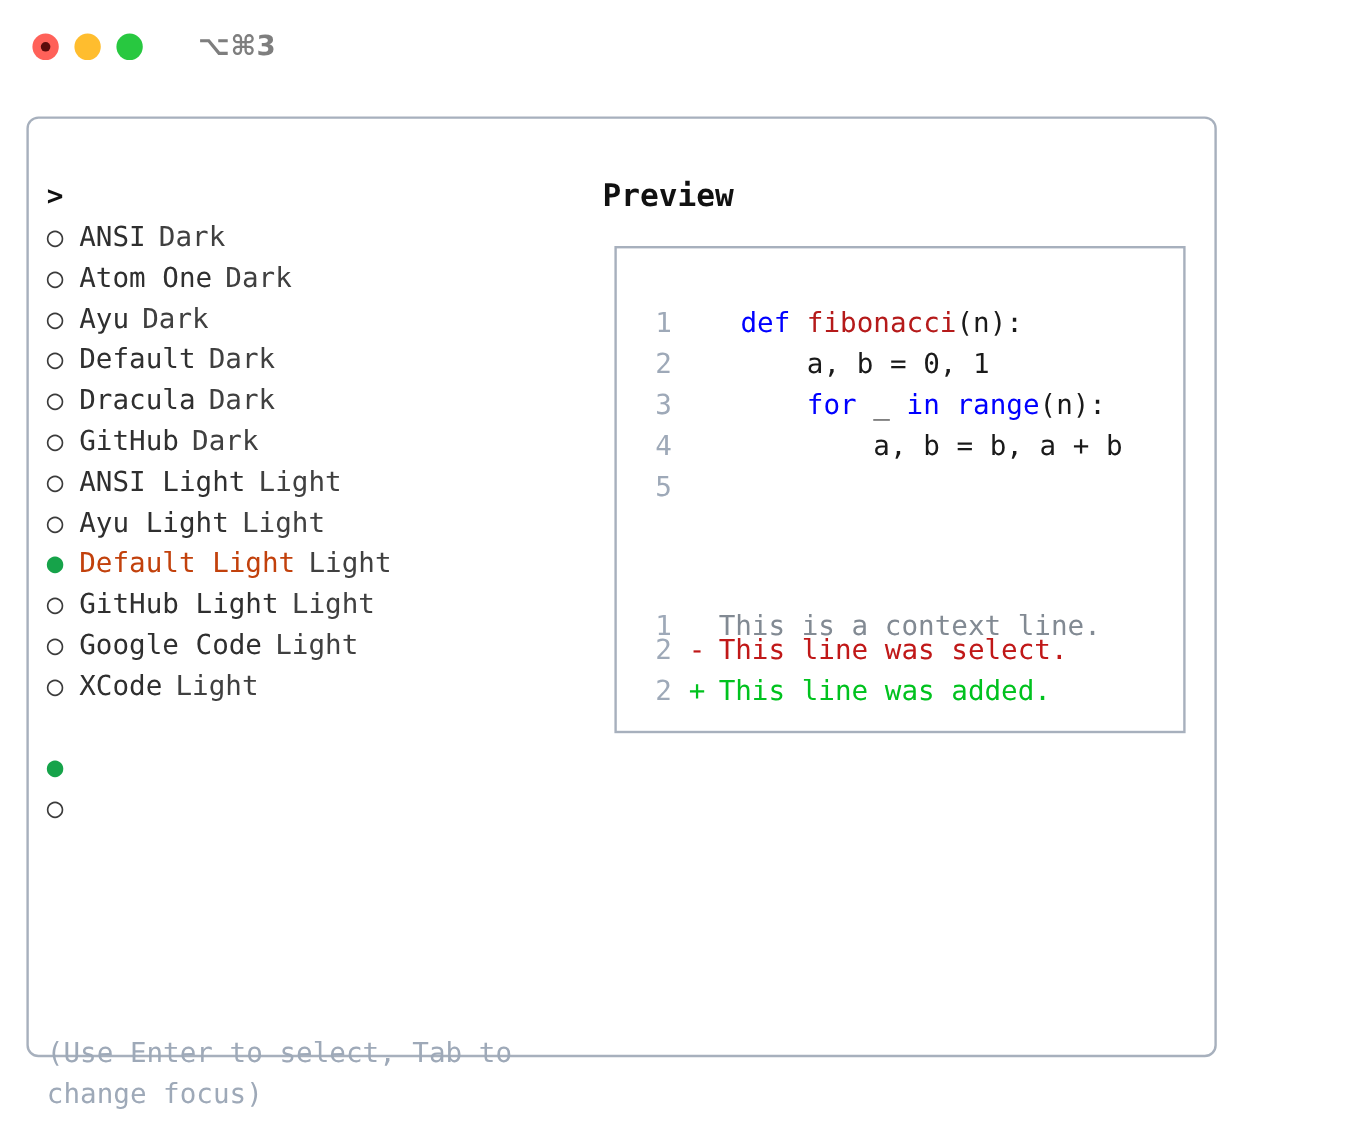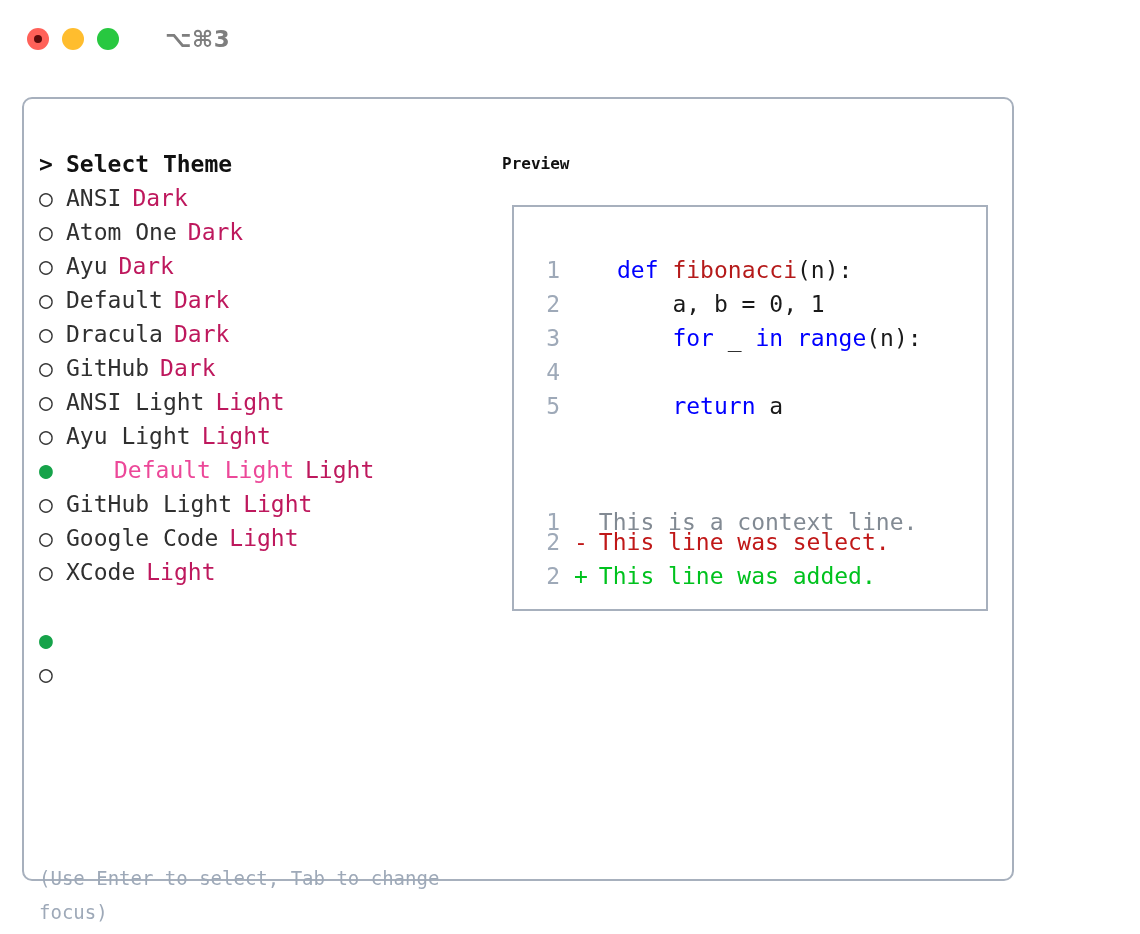--- a/index.html
+++ b/index.html
@@ -124,51 +124,50 @@
   .marker.blank { color: transparent; }
 
   .row-label {
     color: #2f2f2f;
   }
   .row-label.heading {
     font-weight: 700;
     color: #111111;
   }
   .row-label.selected {
-    color: #ec4899;
-    margin-left: 48px;
+    color: #c2410c;
   }
 
   .row-tag {
-    color: #be185d;
+    color: #404040;
     margin-left: 11px;
   }
 
   .spacer-row { height: 34px; }
 
   .hint {
     position: absolute;
     left: 15px;
     top: 762px;
     width: 420px;
-    font-size: 19px;
+    font-size: 23px;
     line-height: 34px;
     color: #9ea9b8;
   }
 
   
   .right-col {
     position: absolute;
     left: 478px;
     top: 48px;
     width: 500px;
   }
 
   .preview-title {
-    font-size: 16px;
+    font-size: 26px;
     font-weight: 700;
     color: #111111;
     line-height: 34px;
   }
 
   .preview-box {
     position: absolute;
     left: 10px;
     top: 58px;
     width: 476px;
@@ -228,21 +227,20 @@
     <span class="shortcut">⌥⌘3</span>
   </div>
 
   <div class="card">
     <div class="card-inner">
 
       <div class="left-col">
 
         <div class="list-row">
           <span class="marker prompt">&gt;</span>
-          <span class="row-label heading">Select Theme</span>
         </div>
 
         <div class="list-row">
           <span class="marker bullet-off">○</span>
           <span class="row-label">ANSI</span>
           <span class="row-tag">Dark</span>
         </div>
 
         <div class="list-row">
           <span class="marker bullet-off">○</span>
@@ -341,25 +339,25 @@
               <span class="code-text"><span class="tok-plain">    a, b = 0, 1</span></span>
             </div>
 
             <div class="code-line">
               <span class="lineno">3</span>
               <span class="code-text"><span class="tok-plain">    </span><span class="tok-kw">for</span><span class="tok-plain"> _ </span><span class="tok-kw">in range</span><span class="tok-plain">(n):</span></span>
             </div>
 
             <div class="code-line">
               <span class="lineno">4</span>
+              <span class="code-text"><span class="tok-plain">        a, b = b, a + b</span></span>
             </div>
 
             <div class="code-line">
               <span class="lineno">5</span>
-              <span class="code-text"><span class="tok-plain">    </span><span class="tok-kw">return</span><span class="tok-plain"> a</span></span>
             </div>
 
             <div class="blank-code-line"></div>
             <div class="blank-code-line"></div>
 
             <div class="code-line">
               <span class="lineno">1</span>
               <span class="diff-ctx"> </span><span class="diff-ctx" style="padding-left:11px;">This is a context line.</span>
             </div>
 

